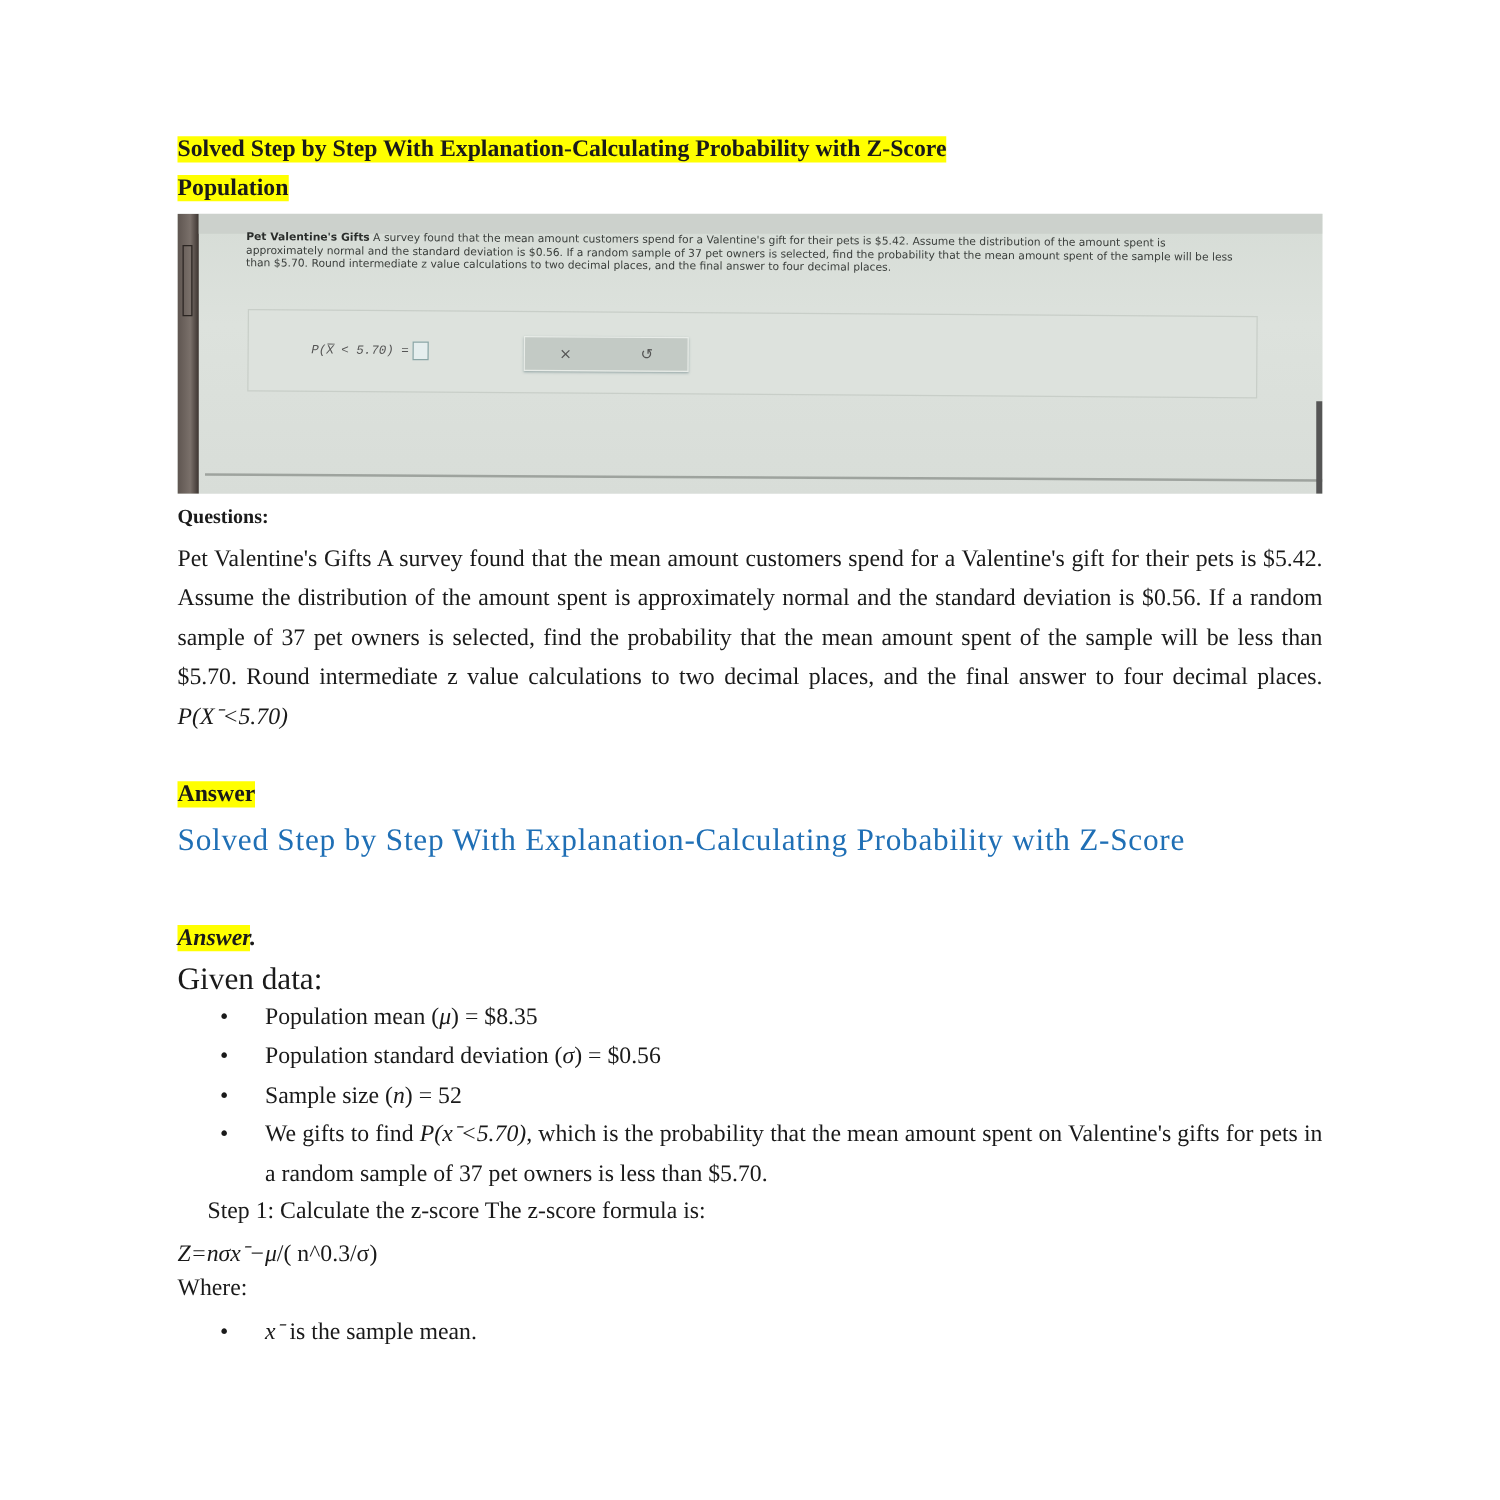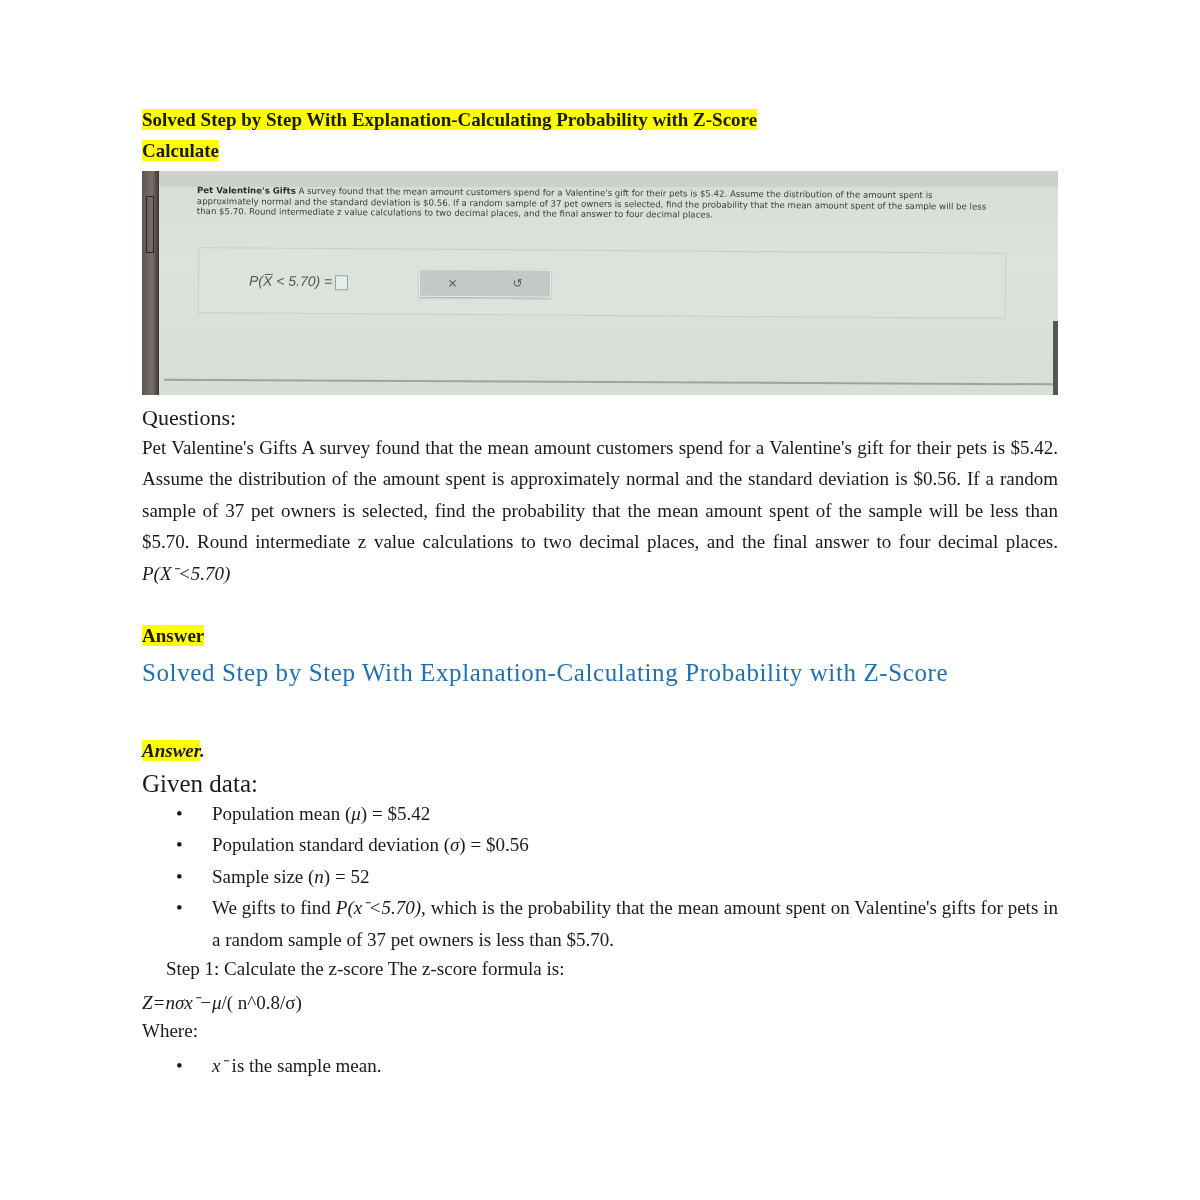--- a/index.html
+++ b/index.html
@@ -18,31 +18,31 @@
              background: linear-gradient(90deg,#5e5550,#7a706a 60%,#3c3430); }
     .photo .bezel-left .inner { position: absolute; left: 4px; top: 25px; width: 6px; height: 55px; border: 1px solid #2b2522; }
     .photo .topbar { position: absolute; left: 17px; right: 0; top: 0; height: 16px; background: #ccd1cc; }
     .photo .bezel-right { position: absolute; right: 0; top: 150px; width: 5px; height: 74px; background: #555; }
     .photo .prob-text { position: absolute; left: 55px; top: 14px; width: 800px;
              font-family: "DejaVu Sans", sans-serif; font-size: 8.6px; line-height: 10.6px; color: #3b3f3c;
              transform: rotate(0.4deg); transform-origin: left top; }
     .photo .prob-text b { color: #2a2d2b; }
     .photo .answer-box { position: absolute; left: 56px; top: 79px; width: 806px; height: 64px;
              border: 1px solid #c8cec8; background: #dde2dd; transform: rotate(0.4deg); }
-    .photo .expr { position: absolute; left: 50px; top: 24px; font-family: Liberation Sans, sans-serif;
-             font-size: 14px; color: #555; font-style: italic; }
+    .photo .expr { position: absolute; left: 50px; top: 24px; font-family: Liberation Mono, monospace;
+             font-size: 10px; color: #555; font-style: italic; }
     .photo .input-box { display: inline-block; width: 11px; height: 13px; border: 1px solid #8aa5a5;
              background: #e5eeee; vertical-align: middle; margin-left: 3px; }
     .photo .btn-group { position: absolute; left: 220px; top: 19px; width: 130px; height: 26px;
              background: #c3cac5; border: 1px solid #e8ece8; box-shadow: 0 1px 2px #9aa; display: flex; }
     .photo .btn-group div { flex: 1; text-align: center; line-height: 26px; font-size: 12px; color: #555;
              font-family: "DejaVu Sans", sans-serif; }
     .photo .bottom-line { position: absolute; left: 22px; right: 0; top: 210px; height: 2px; background: #9ea39e; transform: rotate(0.3deg); }
 
-    .q-heading { position: absolute; top: 405px; left: 0; font-weight: normal; font-size: 22px; }
+    .q-heading { position: absolute; top: 405px; left: 0; font-weight: bold; font-size: 16px; }
     .q-body { position: absolute; top: 432px; left: 0; width: 916px; font-size: 19px; line-height: 31.4px;
               text-align: justify; }
     .answer-label { position: absolute; top: 624px; left: 0; font-weight: bold; font-size: 19px; line-height: 24px; }
     .blue-title { position: absolute; top: 652px; left: 0; width: 916px; font-size: 25px; line-height: 41px;
                   color: #1f6fb5; letter-spacing: 0.6px; }
     .answer2 { position: absolute; top: 739px; left: 0; font-weight: bold; font-size: 19px; line-height: 24px; font-style: italic; }
     .given { position: absolute; top: 770px; left: 0; font-size: 25px; }
     ul.bullets { position: absolute; top: 798px; left: 0; margin: 0; padding: 0; list-style: none; width: 916px; }
     ul.bullets li { position: relative; padding-left: 70px; font-size: 19px; line-height: 31.4px; text-align: justify; }
     ul.bullets li .dot { position: absolute; left: 34px; top: 0; }
@@ -56,21 +56,21 @@
   </style>
 </head>
 <body>
 
 <div class="page">
 
   <div id="doc-title" class="title-line">
     <span class="hl">Solved Step by Step With  Explanation-Calculating Probability with Z-Score</span>
   </div>
   <div id="questions-heading" class="title-line">
-    <span class="hl">Calculate</span>
+    <span class="hl">Population</span>
   </div>
 
   <div class="photo">
     <div class="bezel-left">
         <div class="inner"></div>
       </div>
     <div class="topbar"></div>
     <div class="prob-text">
       <b>Pet Valentine's Gifts</b><span> A survey found that the mean amount customers spend for a Valentine's gift for their pets is $5.42. Assume the distribution of the amount spent is approximately normal and the standard deviation is $0.56. If a random sample of 37 pet owners is selected, find the probability that the mean amount spent of the sample will be less than $5.70. Round intermediate z value calculations to two decimal places, and the final answer to four decimal places.</span>
     </div>
@@ -99,27 +99,27 @@
 
   <div class="blue-title">Solved Step by Step With  Explanation-Calculating Probability with Z-Score</div>
 
   <div class="answer2">
     <span class="hl">Answer</span><span>.</span>
   </div>
 
   <div class="given">Given data:</div>
 
   <ul class="bullets">
-    <li><span class="dot">•</span><span>Population mean (</span><i>μ</i><span>) = $5.42</span></li>
+    <li><span class="dot">•</span><span>Population mean (</span><i>μ</i><span>) = $8.35</span></li>
     <li><span class="dot">•</span><span>Population standard deviation (</span><i>σ</i><span>) = $0.56</span></li>
     <li><span class="dot">•</span><span>Sample size (</span><i>n</i><span>) = 52</span></li>
     <li><span class="dot">•</span><span>We gifts to find </span><i>P(x⁻&lt;5.70)</i><span>, which is the probability that the mean amount spent on Valentine's gifts for pets in a random sample of 37 pet owners is less than $5.70.</span></li>
   </ul>
 
   <div class="step1">Step 1: Calculate the z-score The z-score formula is:</div>
   <div class="formula">
-    <i>Z=nσx⁻−μ</i><span>/( n^0.8/σ)</span>
+    <i>Z=nσx⁻−μ</i><span>/( n^0.3/σ)</span>
   </div>
   <div class="where">Where:</div>
   <ul class="bullets2">
     <li><span class="dot">•</span><i>x⁻</i><span> is the sample mean.</span></li>
   </ul>
 </div>
 
 </body></html>

